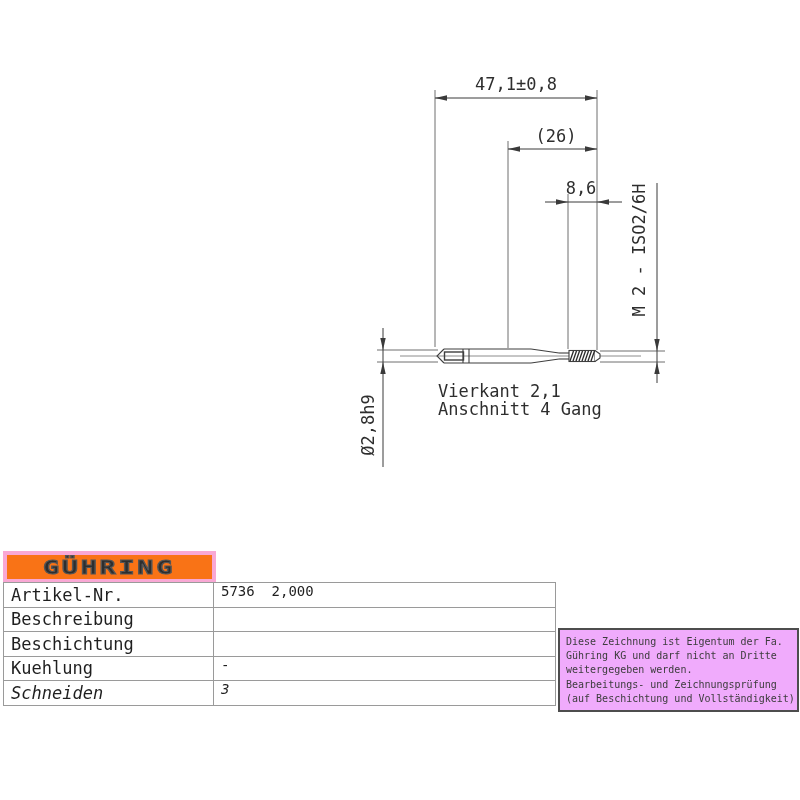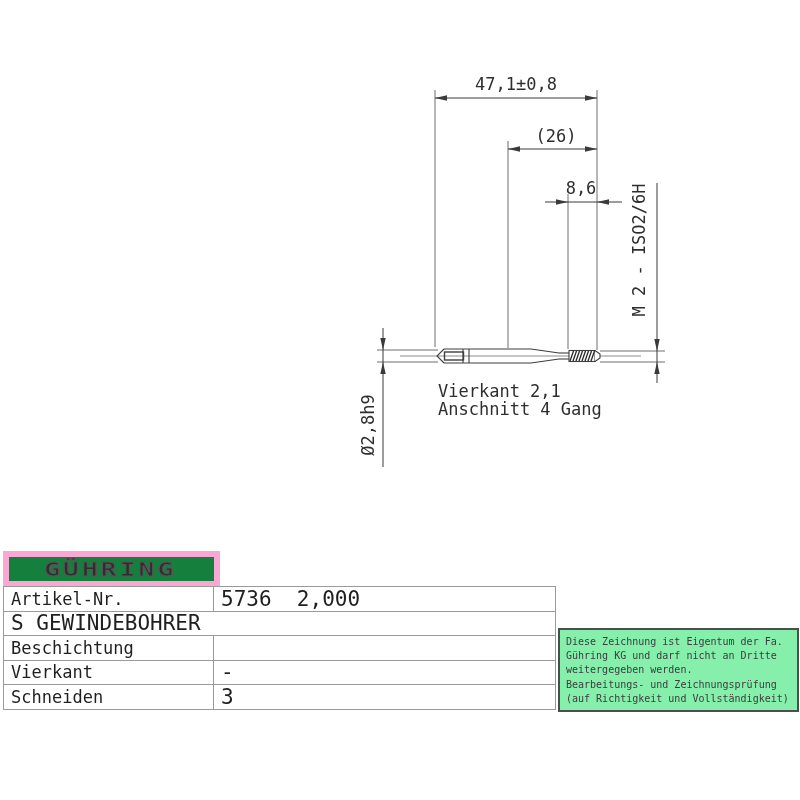--- a/index.html
+++ b/index.html
@@ -7,34 +7,34 @@
     width:800px;height:800px;position:relative;background:#ffffff;
     font-family:"DejaVu Sans Mono","Liberation Mono",monospace;
     color:#1f1f1f;overflow:hidden;
   }
   .drawing{position:absolute;left:0;top:0;}
   svg text{font-family:"DejaVu Sans Mono","Liberation Mono",monospace;fill:#2e2e2e;}
 
   
   .tblwrap{position:absolute;left:3px;top:551px;}
   .logo-cell{
-    width:205px;height:24px;border:6px solid #f9a8d4;
-    display:flex;align-items:center;background:#15803d;
+    width:205px;height:24px;border:4px solid #f9a8d4;
+    display:flex;align-items:center;justify-content:center;background:#f97316;
   }
   .spec{width:551px;border:1px solid #9a9a9a;margin-top:-1px;background:#fff;}
-  .spec-row{display:flex;height:23.5px;border-bottom:1px solid #9a9a9a;align-items:center;}
-  .spec-row:last-child{border-bottom:none;}
+  .spec-row{display:flex;height:23.5px;border-bottom:1px solid #9a9a9a;}
+  .spec-row:last-child{border-bottom:none;font-style:italic;}
   .spec-lbl{width:202px;align-self:stretch;display:flex;align-items:center;
     border-right:1px solid #9a9a9a;padding-left:7px;font-size:17px;white-space:pre;}
-  .spec-val{padding-left:7px;font-size:21px;white-space:pre;}
+  .spec-val{padding-left:7px;font-size:14px;white-space:pre;}
 
   
   .note{
     position:absolute;left:558px;top:628px;width:229px;
-    border:2px solid #4d4d4d;background:#86efac;
+    border:2px solid #4d4d4d;background:#f0abfc;
     padding:5px 2px 4px 6px;
     font-size:10px;line-height:14.2px;color:#3c3c3c;
   }
   .note div{white-space:pre;}
 </style>
 </head>
 <body>
 
 <svg class="drawing" width="800" height="548" viewBox="0 0 800 548">
 
@@ -119,35 +119,35 @@
       <text x="101" y="19" text-anchor="middle" font-family="DejaVu Sans, Liberation Sans, sans-serif" font-size="20" font-weight="bold" letter-spacing="2" textLength="132" lengthAdjust="spacingAndGlyphs" fill="#ffffff" stroke="#555555" stroke-width="1.1">GÜHRING</text>
     </svg>
   </div>
 
   <div class="spec">
     <div class="spec-row">
       <div class="spec-lbl">Artikel-Nr.</div>
       <div class="spec-val">5736  2,000</div>
     </div>
     <div class="spec-row">
-      <div class="spec-val">S GEWINDEBOHRER</div>
+      <div class="spec-lbl">Beschreibung</div>
     </div>
     <div class="spec-row">
       <div class="spec-lbl">Beschichtung</div>
     </div>
     <div class="spec-row">
-      <div class="spec-lbl">Vierkant</div>
+      <div class="spec-lbl">Kuehlung</div>
       <div class="spec-val">-</div>
     </div>
     <div class="spec-row">
       <div class="spec-lbl">Schneiden</div>
       <div class="spec-val">3</div>
     </div>
   </div>
 </div>
 
 <div class="note">
   <div>Diese Zeichnung ist Eigentum der Fa.</div>
   <div>Gühring KG und darf nicht an Dritte</div>
   <div>weitergegeben werden.</div>
   <div>Bearbeitungs- und Zeichnungsprüfung</div>
-  <div>(auf Richtigkeit und Vollständigkeit)</div>
+  <div>(auf Beschichtung und Vollständigkeit)</div>
 </div>
 
 </body></html>

